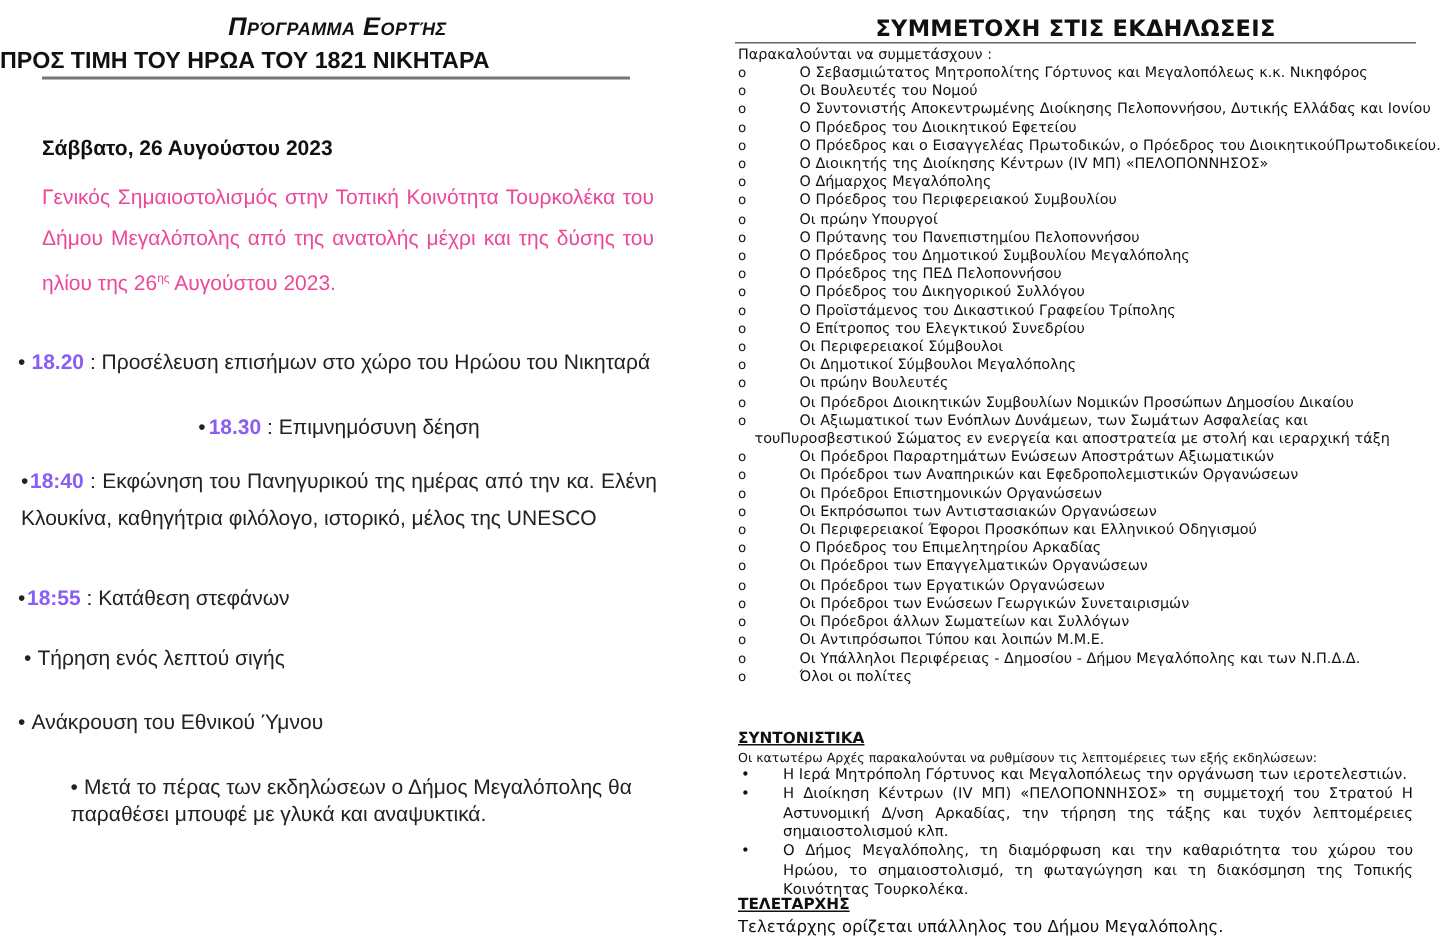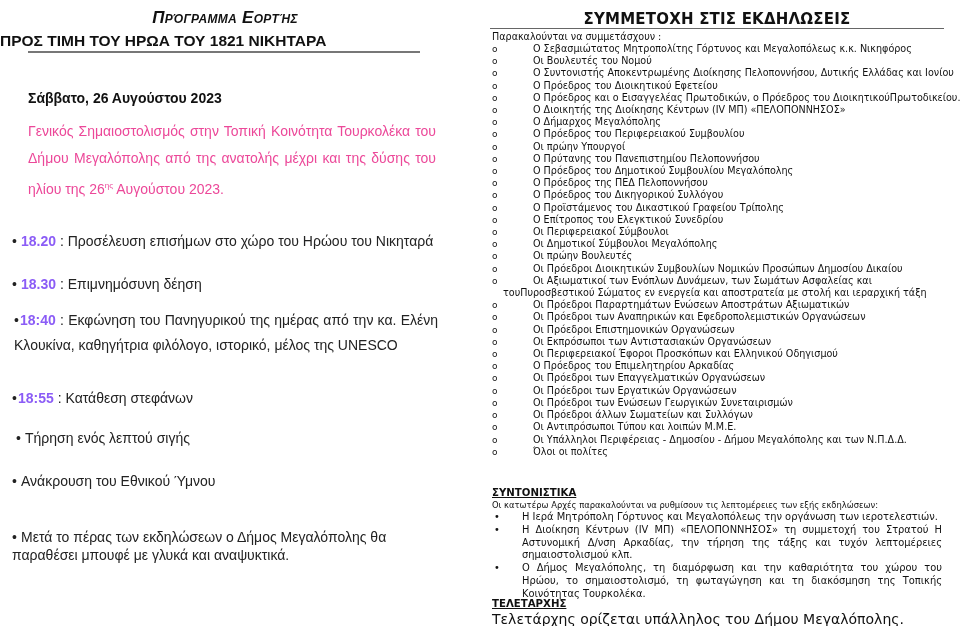--- a/index.html
+++ b/index.html
@@ -28,52 +28,52 @@
   .r-intro { position: absolute; left: 12px; top: 31px; font-size: 9.6px; text-align: right; }
   .plist { position: absolute; left: 12px; top: 43px; width: 460px; margin: 0; padding: 0; list-style: none; }
   .plist li { position: relative; font-size: 9.6px; line-height: 12.2px; padding-left: 41px; white-space: nowrap; }
   .plist li .circ { position: absolute; left: 0; top: 0; width: 12px; font-size: 9px; }
   .plist li .cont { display: block; margin-left: -30px; }
   .r-sec { position: absolute; left: 12px; font-size: 10.2px; font-weight: bold; text-decoration: underline; }
   .r-small { position: absolute; left: 12px; font-size: 8.4px; }
   .dlist { position: absolute; left: 12px; width: 450px; margin: 0; padding: 0; list-style: none; }
   .dlist li { position: relative; padding-left: 30px; font-size: 9.9px; line-height: 12.8px; text-align: justify; }
   .dlist li .dot { position: absolute; left: 2px; top: 0; }
-  .r-text { position: absolute; left: 12px; font-size: 14px; }
+  .r-text { position: absolute; left: 12px; font-size: 11px; }
 </style>
 </head>
 <body>
 
 <section id="left" class="col">
   <div class="title1">Πρόγραμμα Εορτής</div>
   <div class="title2">ΠΡΟΣ ΤΙΜΗ ΤΟΥ ΗΡΩΑ ΤΟΥ 1821 ΝΙΚΗΤΑΡΑ</div>
   <div class="title-rule"></div>
 
   <div class="date">Σάββατο, 26 Αυγούστου 2023</div>
   <div class="intro"><span>Γενικός Σημαιοστολισμός στην Τοπική Κοινότητα Τουρκολέκα του Δήμου Μεγαλόπολης από της ανατολής μέχρι και της δύσης του ηλίου της 26</span><sup>ης</sup><span> Αυγούστου 2023.</span></div>
 
   <div class="ev" style="top:229px;">
     <span class="bul">•</span><b>18.20</b><span> : </span><span>Προσέλευση επισήμων στο χώρο του Ηρώου του Νικηταρά</span>
   </div>
-  <div class="ev" style="top:272px;">
+  <div class="ev" style="top:272px;text-align:center;">
     <span class="bul">•</span><b>18.30</b><span> : </span><span>Επιμνημόσυνη δέηση</span>
   </div>
   <div class="ev just" style="top:308px; left:14px; width:424px; line-height:25px;">
     <span class="bul" style="width:6px;">•</span><b>18:40</b><span> : </span><span>Εκφώνηση του Πανηγυρικού της ημέρας από την κα. Ελένη Κλουκίνα, καθηγήτρια φιλόλογο, ιστορικό, μέλος της UNESCO</span>
   </div>
   <div class="ev" style="top:386px;">
     <span class="bul" style="width:6px;">•</span><b>18:55</b><span> : </span><span>Κατάθεση στεφάνων</span>
   </div>
   <div class="ev" style="top:426px; left:16px;">
     <span class="bul">•</span><span>Τήρηση ενός λεπτού σιγής</span>
   </div>
   <div class="ev" style="top:469px;">
     <span class="bul">•</span><span>Ανάκρουση του Εθνικού Ύμνου</span>
   </div>
-  <div class="ev" style="top:528px; width:390px; line-height:18px;">
+  <div class="ev" style="top:515px; width:390px; line-height:18px;margin-left:35px;">
     <span class="bul">•</span><span>Μετά το πέρας των εκδηλώσεων ο Δήμος Μεγαλόπολης θα παραθέσει μπουφέ με γλυκά και αναψυκτικά.</span>
   </div>
 </section>
 
 <section id="right" class="col">
   <div class="r-title">ΣΥΜΜΕΤΟΧΗ ΣΤΙΣ ΕΚΔΗΛΩΣΕΙΣ</div>
   <div class="r-rule"></div>
   <div class="r-intro">Παρακαλούνται να συμμετάσχουν :</div>
 
   <ul class="plist">

